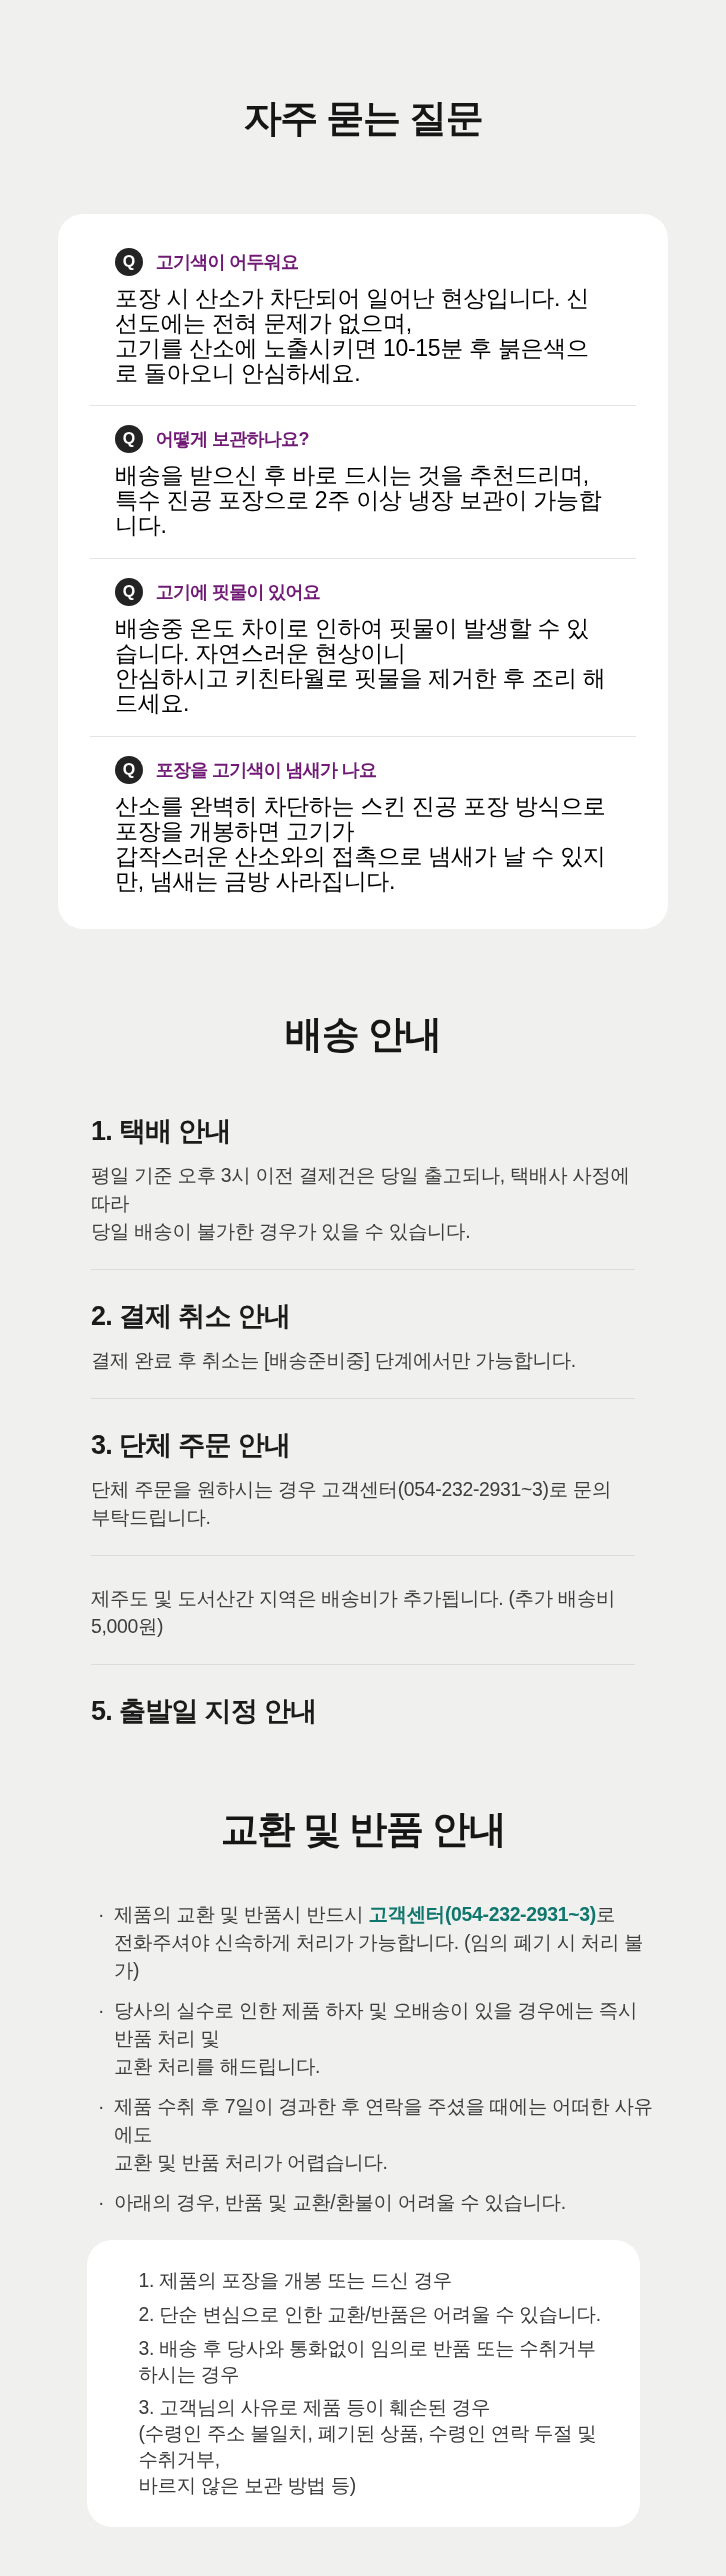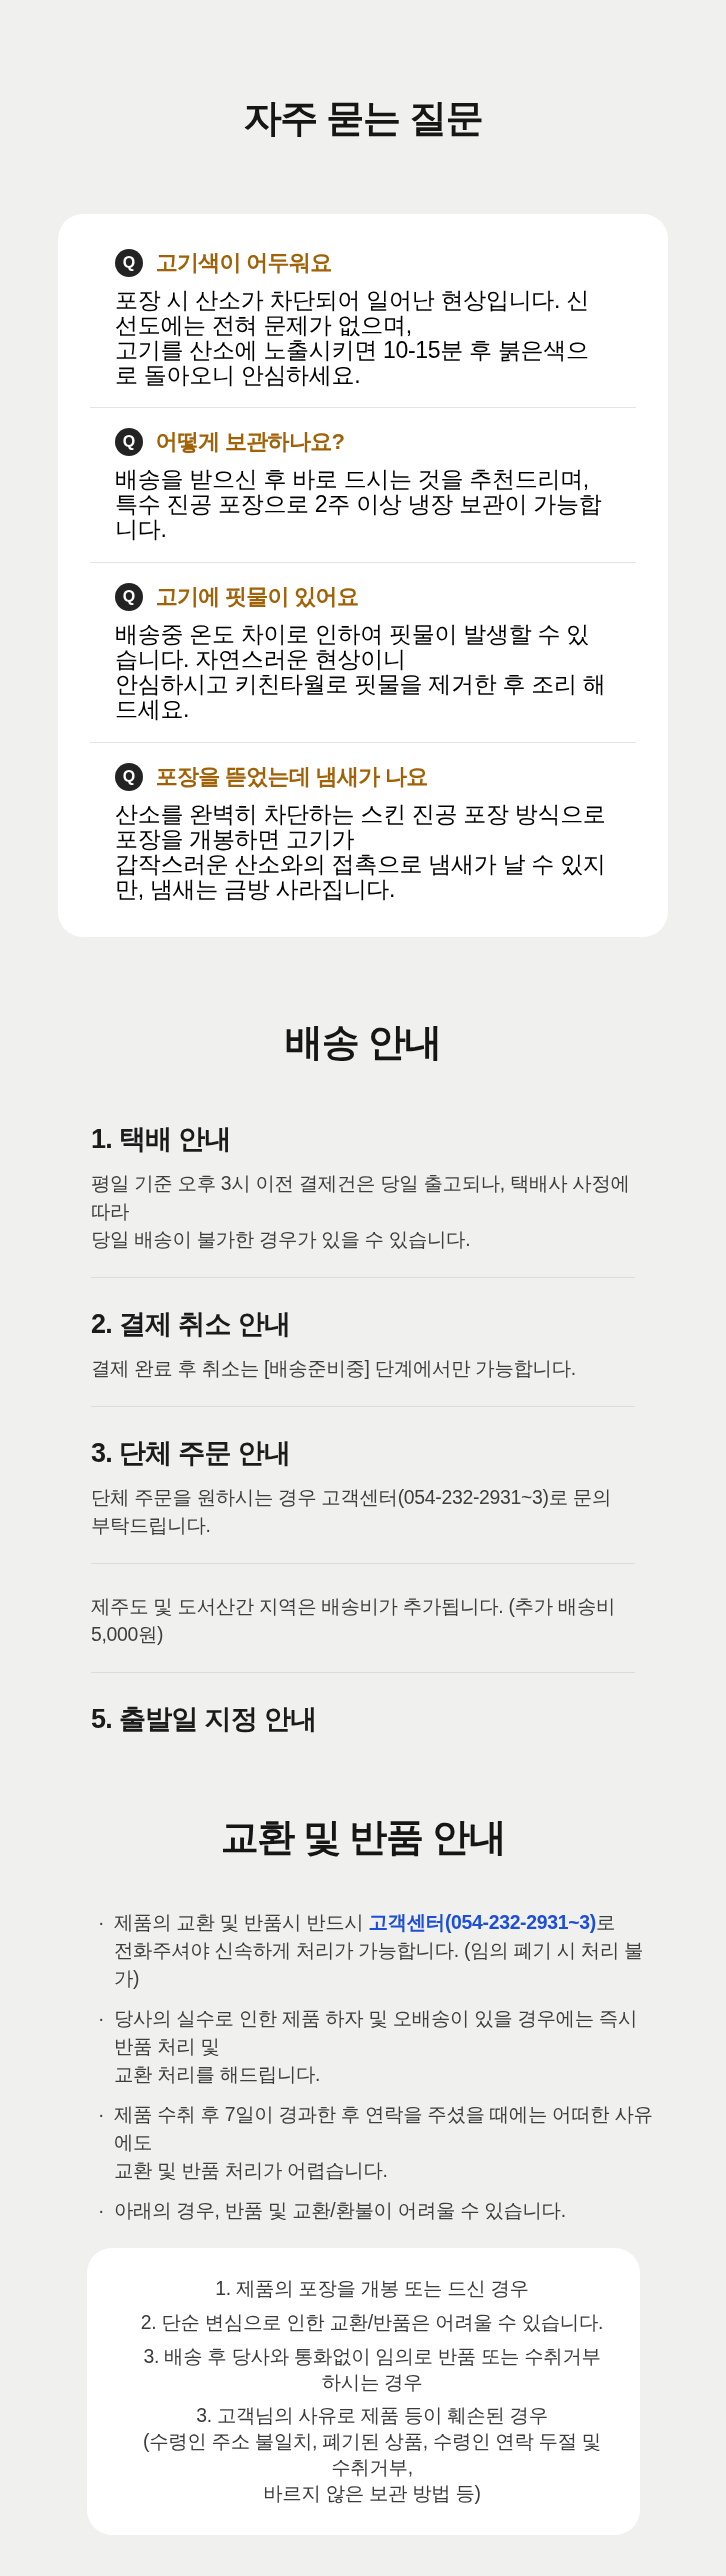--- a/index.html
+++ b/index.html
@@ -38,22 +38,22 @@
   .q-badge {
     flex:none;
     width:28px; height:28px;
     border-radius:50%;
     background:#232323; color:#ffffff;
     font-size:16px; font-weight:bold;
     display:inline-flex; align-items:center; justify-content:center;
   }
   .faq-q {
     margin:0;
-    font-size:22px; font-weight:bold;
-    letter-spacing:-0.7px; color:#a16207;
+    font-size:18px; font-weight:bold;
+    letter-spacing:-0.7px; color:#701a75;
   }
   .faq-a {
     margin:10px 0 0;
     font-size:23px; line-height:25px;
     letter-spacing:-0.3px;
     color:#000000;
     white-space:pre-line;
   }
   .divider {
     border:none; border-top:0.8px solid #e4e4e2;
@@ -90,34 +90,33 @@
   }
   .bullet {
     display:flex;
     font-size:19.4px; line-height:28px;
     letter-spacing:-0.3px;
     color:#3e3e3e;
     margin:0 0 12px;
   }
   .bullet .dot { flex:none; width:16px; }
   .bullet-text { white-space:pre-line; }
-  .bullet-text b { color:#1d4ed8; }
+  .bullet-text b { color:#0f766e; }
   .inner-box {
     width:553px;
     margin:24px auto 0;
     box-sizing:border-box;
     padding:27px 34px 29px 52px;
   }
   .inner-item {
     margin:0 0 7.6px;
     font-size:19.4px; line-height:26px;
     letter-spacing:-0.3px;
     color:#3b3b3b;
     white-space:pre-line;
-    text-align:center;
   }
   .inner-item:last-child { margin-bottom:0; }
 </style>
 </head>
 <body>
 
 <div class="page">
 
   <h1 class="section-title">자주 묻는 질문</h1>
 
@@ -145,21 +144,21 @@
         <span class="q-badge">Q</span>
         <h3 class="faq-q">고기에 핏물이 있어요</h3>
       </div>
       <p class="faq-a">배송중 온도 차이로 인하여 핏물이 발생할 수 있습니다. 자연스러운 현상이니
 안심하시고 키친타월로 핏물을 제거한 후 조리 해드세요.</p>
     </div>
     <hr class="divider">
     <div class="faq-item">
       <div class="faq-q-row">
         <span class="q-badge">Q</span>
-        <h3 class="faq-q">포장을 뜯었는데 냄새가 나요</h3>
+        <h3 class="faq-q">포장을 고기색이 냄새가 나요</h3>
       </div>
       <p class="faq-a">산소를 완벽히 차단하는 스킨 진공 포장 방식으로 포장을 개봉하면 고기가
 갑작스러운 산소와의 접촉으로 냄새가 날 수 있지만, 냄새는 금방 사라집니다.</p>
     </div>
   </section>
 
   <h1 class="section-title shipping-title">배송 안내</h1>
 
   <section class="shipping">
     <div class="ship-item">

